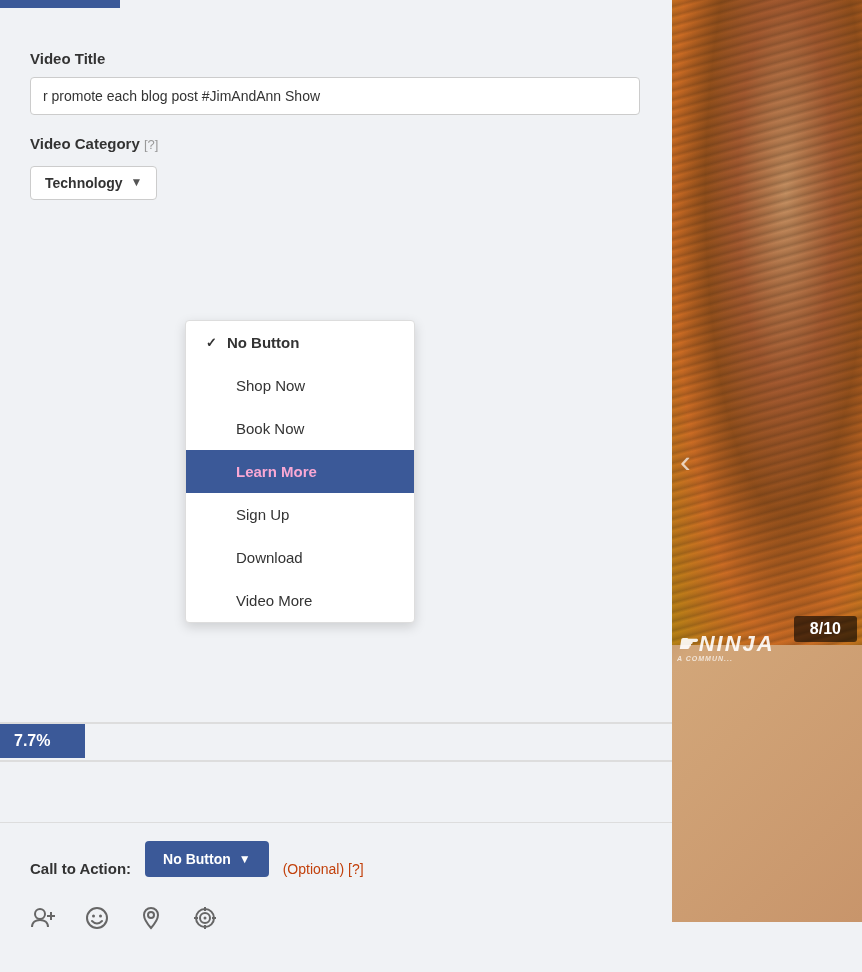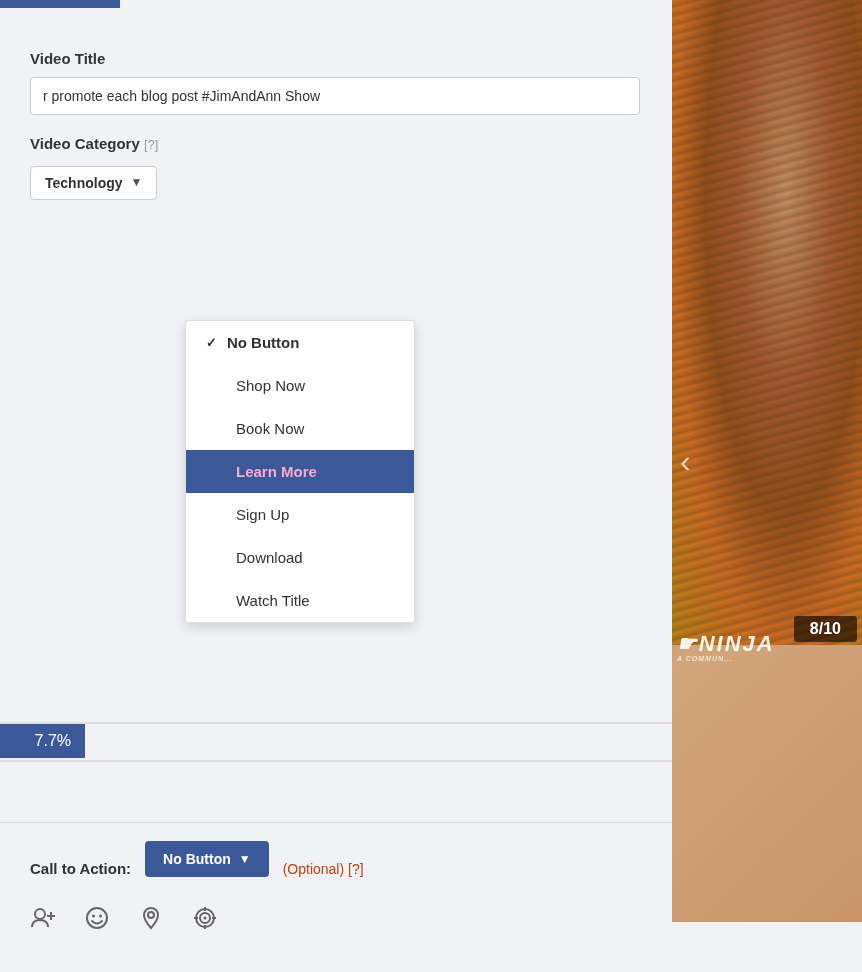--- a/index.html
+++ b/index.html
@@ -141,24 +141,24 @@
       left: 0;
       right: 0;
       padding: 0 0;
     }
 
     .progress-badge {
       display: inline-block;
       background: #3b5998;
       color: #fff;
       font-size: 16px;
-      font-weight: 400;
+      font-weight: 700;
       padding: 8px 14px;
       min-width: 85px;
-      text-align: right;
+      text-align: left;
     }
 
     .progress-line {
       height: 2px;
       background: #ddd;
       margin: 0;
     }
 
     
     .bottom-bar {
@@ -339,21 +339,21 @@
         <span>Sign Up</span>
       </div>
 
       <div class="dropdown-item">
         <span style="width:20px;"></span>
         <span>Download</span>
       </div>
 
       <div class="dropdown-item">
         <span style="width:20px;"></span>
-        <span>Watch Title</span>
+        <span>Video More</span>
       </div>
     </div>
 
     
     <div class="progress-area">
       <div class="progress-line"></div>
       <div style="margin-top: 0;">
         <span class="progress-badge">7.7%</span>
       </div>
       <div class="progress-line" style="margin-top: 2px;"></div>

